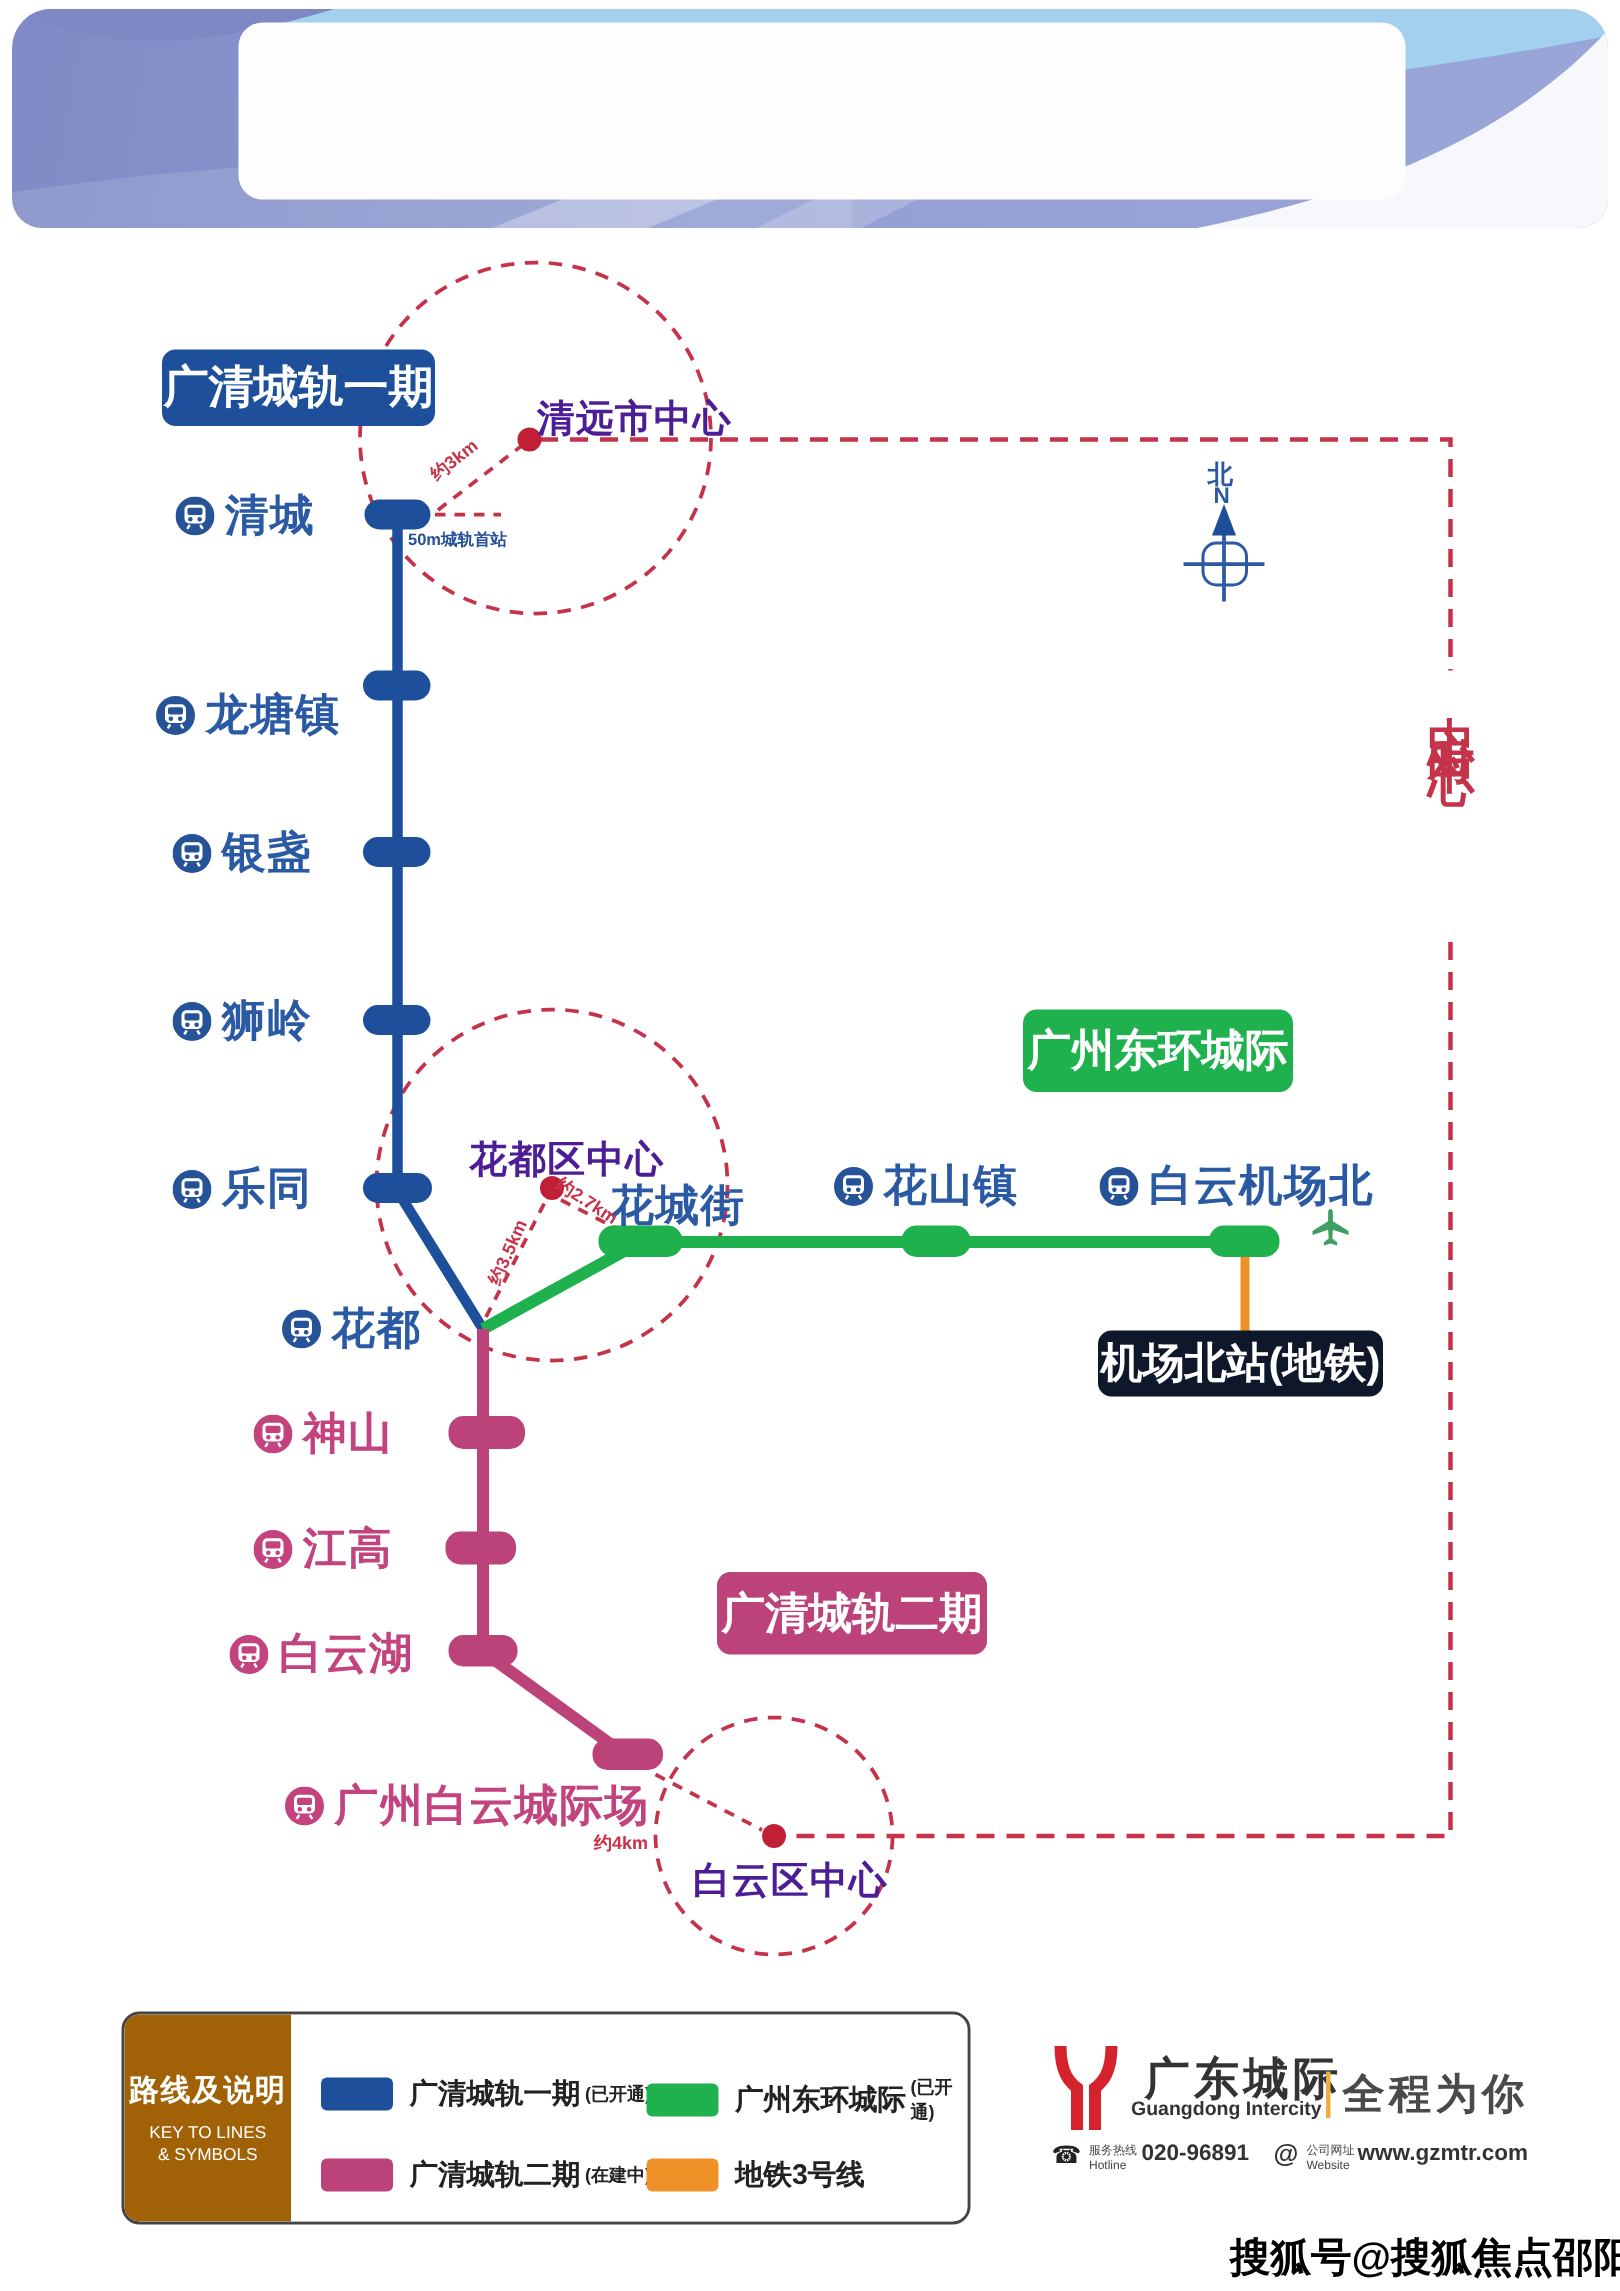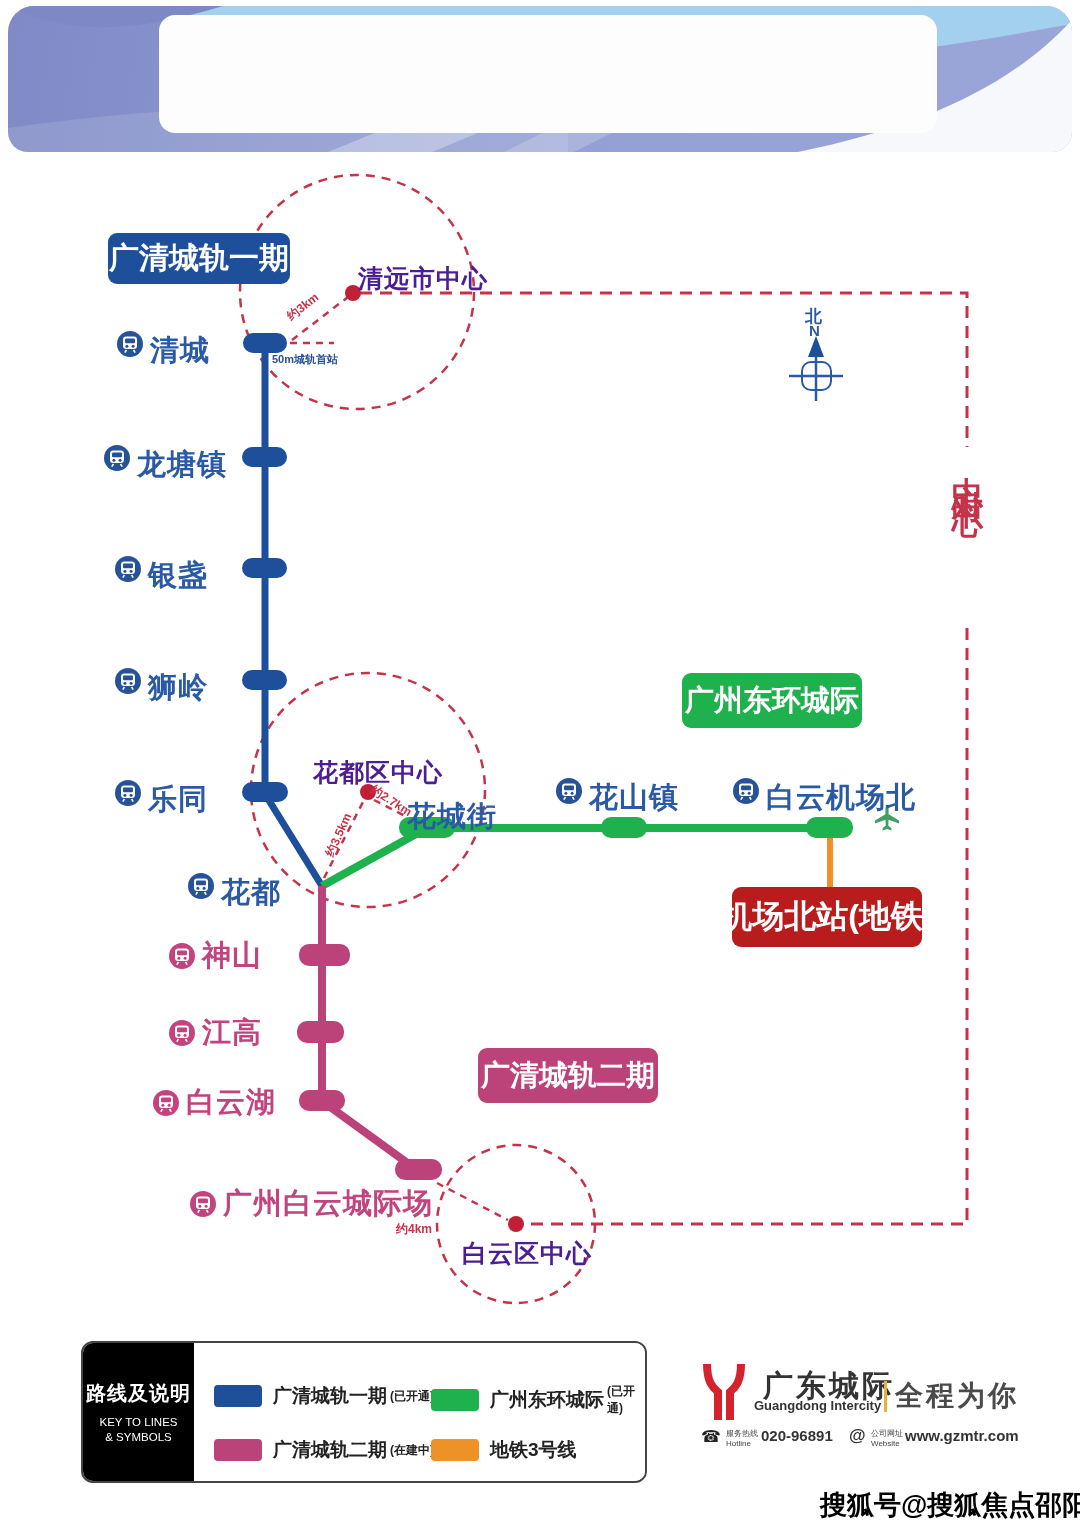--- a/index.html
+++ b/index.html
@@ -11,32 +11,32 @@
   #header-band svg{display:block;width:100%;height:100%;}
   #title-card{left:159px;top:15px;width:778px;height:118px;background:#fdfdfe;border-radius:16px;
               display:flex;flex-direction:column;align-items:center;justify-content:center;}
   #page-title-zh{font-size:52px;font-weight:bold;color:#2e6da8;letter-spacing:13px;line-height:1.05;white-space:nowrap;text-indent:13px;}
   #page-title-en{font-size:30px;font-weight:bold;color:#2e6da8;margin-top:3px;white-space:nowrap;}
   
   #map-svg{left:0;top:0;width:1080px;height:1527px;}
   .line-badge{position:absolute;display:flex;align-items:center;justify-content:center;color:#fff;font-weight:bold;border-radius:9px;white-space:nowrap;}
   .station-label{position:absolute;display:flex;align-items:center;gap:7px;height:30px;white-space:nowrap;}
   .station-label .nm{font-size:29px;font-weight:bold;letter-spacing:1px;}
-  .st-blue .nm{color:#2b5aa5;margin-top:13px;}
+  .st-blue .nm{color:#2b5aa5;}
   .st-pink .nm{color:#c2437e;}
   .center-label{position:absolute;color:#4c1d95;font-weight:bold;font-size:25px;white-space:nowrap;letter-spacing:1px;}
   .distance-label{position:absolute;color:#c5334a;font-weight:bold;font-size:12px;white-space:nowrap;transform-origin:center;}
   #center-to-center{left:946px;top:452px;writing-mode:vertical-rl;text-orientation:upright;
       font-size:31px;font-weight:bold;color:#c5334a;letter-spacing:7px;}
   #first-station-note{left:272px;top:352px;font-size:11px;font-weight:bold;color:#27509b;white-space:nowrap;}
   #compass-zh{left:805px;top:305px;font-size:17px;font-weight:bold;color:#2b5aa5;}
   #compass-en{left:809px;top:322px;font-size:15px;font-weight:bold;color:#2b5aa5;}
   
   #legend{left:81px;top:1341px;width:562px;height:138px;border:2px solid #454545;border-radius:12px;overflow:hidden;display:flex;background:#fff;}
-  #legend-key{width:111px;background:#000000;color:#fff;display:flex;flex-direction:column;align-items:center;justify-content:center;flex:none;}
+  #legend-key{width:111px;background:#a16207;color:#fff;display:flex;flex-direction:column;align-items:center;justify-content:center;flex:none;}
   #legend-key .t1{font-size:20px;font-weight:bold;letter-spacing:1px;}
   #legend-key .t2{font-size:11.5px;margin-top:8px;line-height:1.3;text-align:center;}
   #legend-items{position:relative;flex:1;background:#fff;}
   .legend-item{position:absolute;display:flex;align-items:center;}
   .legend-swatch{width:48px;height:22px;border-radius:4px;flex:none;}
   .legend-label{font-size:19px;font-weight:bold;color:#222;margin-left:11px;white-space:nowrap;}
   .legend-suffix{font-size:12px;font-weight:bold;color:#222;margin-left:3px;}
   
   #brand-zh{left:753px;top:1366px;font-size:30px;font-weight:bold;color:#333;letter-spacing:3px;margin-left:10px;}
   #brand-en{left:754px;top:1398px;font-size:13px;font-weight:bold;color:#333;}
@@ -123,36 +123,36 @@
 
   <g transform="translate(875,806)">
     <path d="M12 0 C13 0 13.6 1 13.6 2.6 L13.6 8.2 L24 14.6 L24 17.4 L13.6 13.8 L13.2 19.6 L16.4 22.2 L16.4 24.4 L12 23 L7.6 24.4 L7.6 22.2 L10.8 19.6 L10.4 13.8 L0 17.4 L0 14.6 L10.4 8.2 L10.4 2.6 C10.4 1 11 0 12 0 Z" fill="#3f9e62"></path>
   </g>
 </svg>
 
 <div id="line-label-layer">
     <div class="line-badge" style="left: 108px; top: 233px; width: 182px; height: 51px; background: rgb(29, 79, 154); font-size: 30px;">广清城轨一期</div>
     <div class="line-badge" style="left: 682px; top: 673px; width: 180px; height: 55px; background: rgb(31, 177, 78); font-size: 29px;">广州东环城际</div>
     <div class="line-badge" style="left: 478px; top: 1048px; width: 180px; height: 55px; background: rgb(188, 67, 121); font-size: 29px;">广清城轨二期</div>
-    <div class="line-badge" style="left: 732px; top: 887px; width: 190px; height: 60px; background: #b91c1c; font-size: 32px;">机场北站(地铁)</div>
+    <div class="line-badge" style="left: 732px; top: 887px; width: 190px; height: 44px; background: #0f172a; font-size: 28px;">机场北站(地铁)</div>
   </div>
 <div id="station-layer">
     <div class="station-label st-blue" style="left: 117px; top: 329px;">
       <svg width="26" height="26" viewBox="0 0 26 26">
         <circle cx="13" cy="13" r="13" fill="#265398"></circle>
         <rect x="6" y="5.5" width="14" height="12.5" rx="3.2" fill="#fff"></rect>
         <rect x="8" y="7.5" width="10" height="4.8" rx="1.2" fill="#265398"></rect>
         <circle cx="9.9" cy="15.2" r="1.5" fill="#265398"></circle>
         <circle cx="16.1" cy="15.2" r="1.5" fill="#265398"></circle>
         <path d="M9.5,19 L7.8,21.6" stroke="#fff" stroke-width="1.6"></path>
         <path d="M16.5,19 L18.2,21.6" stroke="#fff" stroke-width="1.6"></path>
       </svg>
       <span class="nm">清城</span>
     </div>
-    <div class="station-label st-blue" style="left: 104px; top: 443px;">
+    <div class="station-label st-blue" style="left: 104px; top: 462px;">
       <svg width="26" height="26" viewBox="0 0 26 26">
         <circle cx="13" cy="13" r="13" fill="#265398"></circle>
         <rect x="6" y="5.5" width="14" height="12.5" rx="3.2" fill="#fff"></rect>
         <rect x="8" y="7.5" width="10" height="4.8" rx="1.2" fill="#265398"></rect>
         <circle cx="9.9" cy="15.2" r="1.5" fill="#265398"></circle>
         <circle cx="16.1" cy="15.2" r="1.5" fill="#265398"></circle>
         <path d="M9.5,19 L7.8,21.6" stroke="#fff" stroke-width="1.6"></path>
         <path d="M16.5,19 L18.2,21.6" stroke="#fff" stroke-width="1.6"></path>
       </svg>
       <span class="nm">龙塘镇</span>

